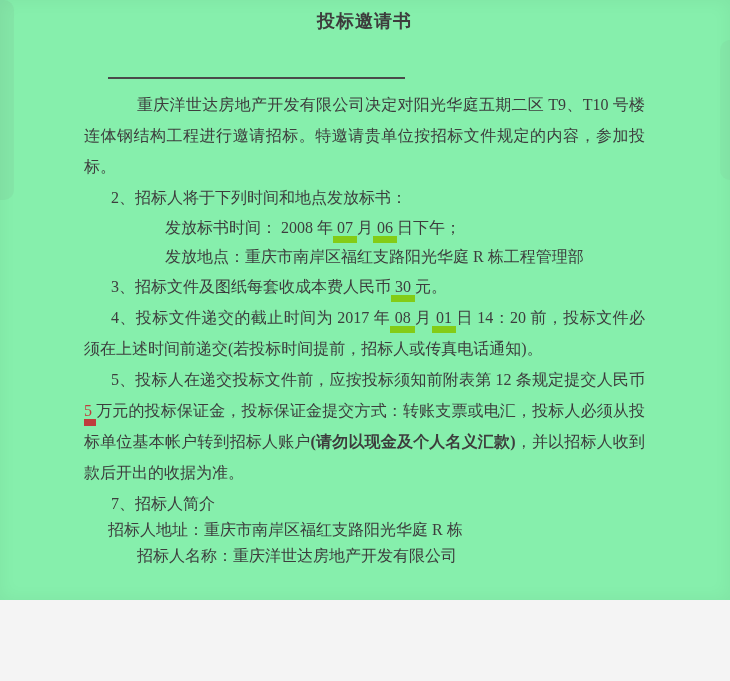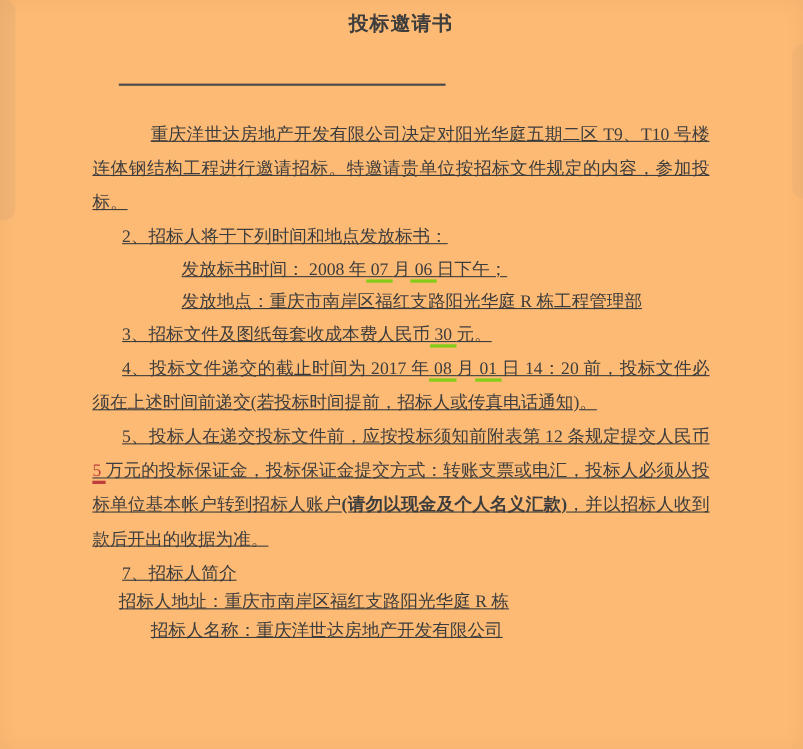--- a/index.html
+++ b/index.html
@@ -3,23 +3,23 @@
 <meta charset="utf-8">
 <style>
   html, body {
     margin: 0;
     padding: 0;
     background: #f4f4f4;
   }
   .page {
     position: relative;
     width: 730px;
-    height: 681px;
+    height: 600px;
     margin: 0 auto;
-    background: #fdba74;
+    background: #86efac;
     overflow: hidden;
     box-shadow: inset 0 0 18px rgba(0,0,0,0.05);
     font-family: "Liberation Serif", "DejaVu Serif", serif;
     color: var(--ink, #3d3d3d);
     box-sizing: border-box;
     padding: 0 85px 0 84px;
   }
   
   .page::before {
     content: "";
@@ -56,35 +56,33 @@
   }
   .blank-line {
     display: inline-block;
     width: 297px;
     height: 14px;
     border-bottom: 2px solid #4a4a4a;
     vertical-align: baseline;
   }
   .addressee-label { margin-left: 2px; }
   .doc-body {
-    margin-top: 18px;
     font-size: 16px;
     line-height: 31px;
     text-align: justify;
-    text-decoration: underline;
   }
   .para { margin: 0; }
   .k-intro { text-indent: 53px; }
   .k-item  { text-indent: 27px; }
   .k-sub   { text-indent: 81px; line-height: 29px; }
   .k-name  { text-indent: 53px; text-align: left; }
   .k-addr  { text-indent: 24px; line-height: 21px; text-align: left; }
   .blank {
     white-space: pre;
-    border-bottom: 3px solid #84cc16;
+    border-bottom: 7px solid #84cc16;
   }
   .blank.red {
     color: var(--accent, #bf3d3d);
     border-bottom-color: var(--accent, #bf3d3d);
   }
   .bold { font-weight: bold; }
 </style>
 </head>
 <body>
 

